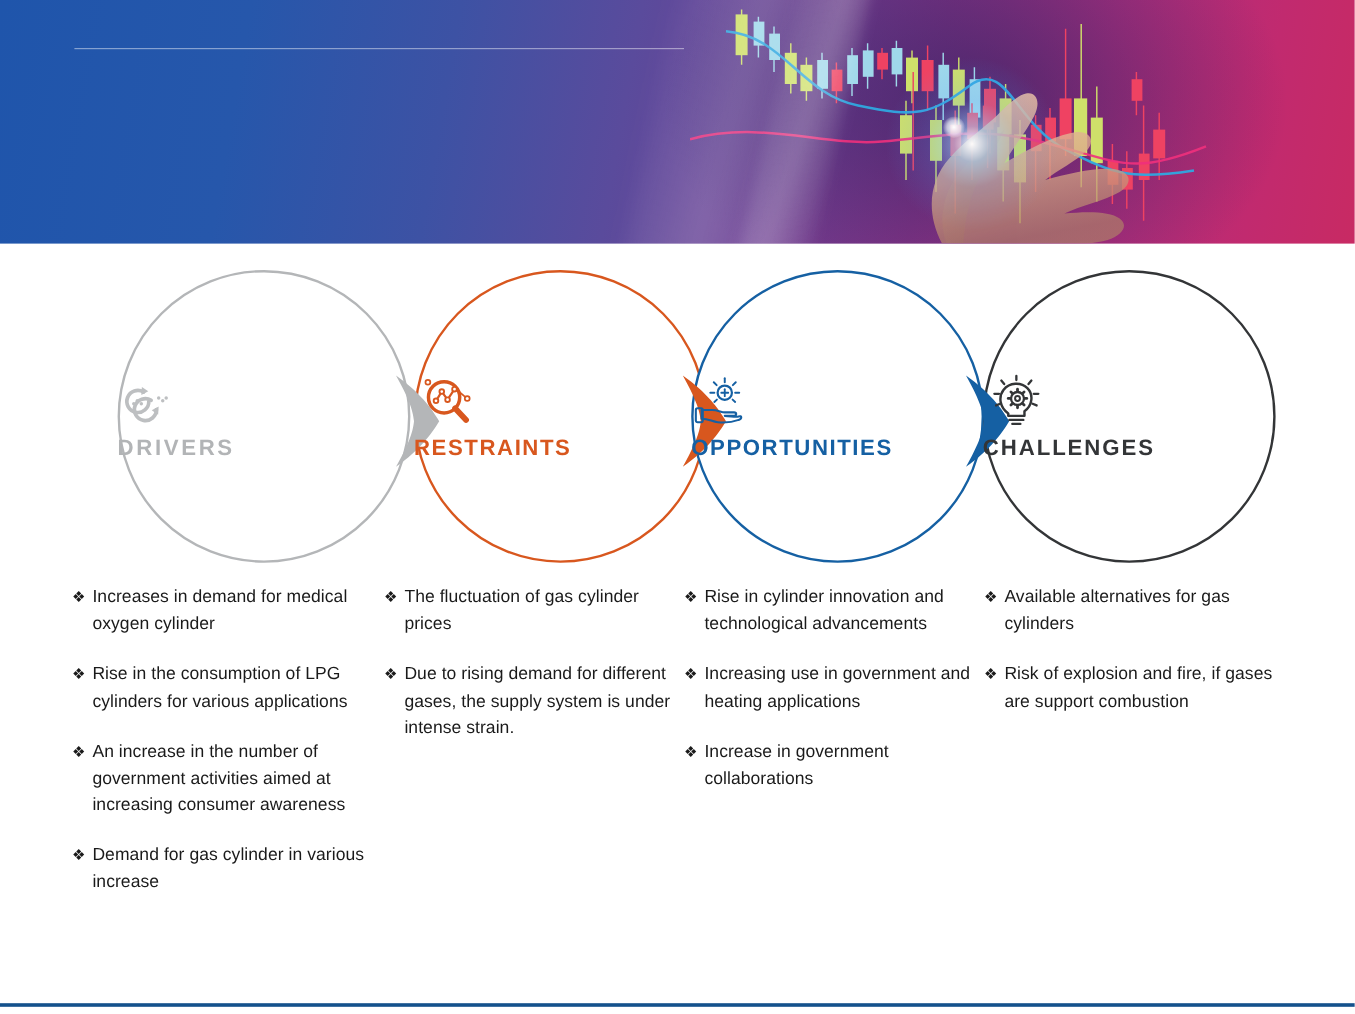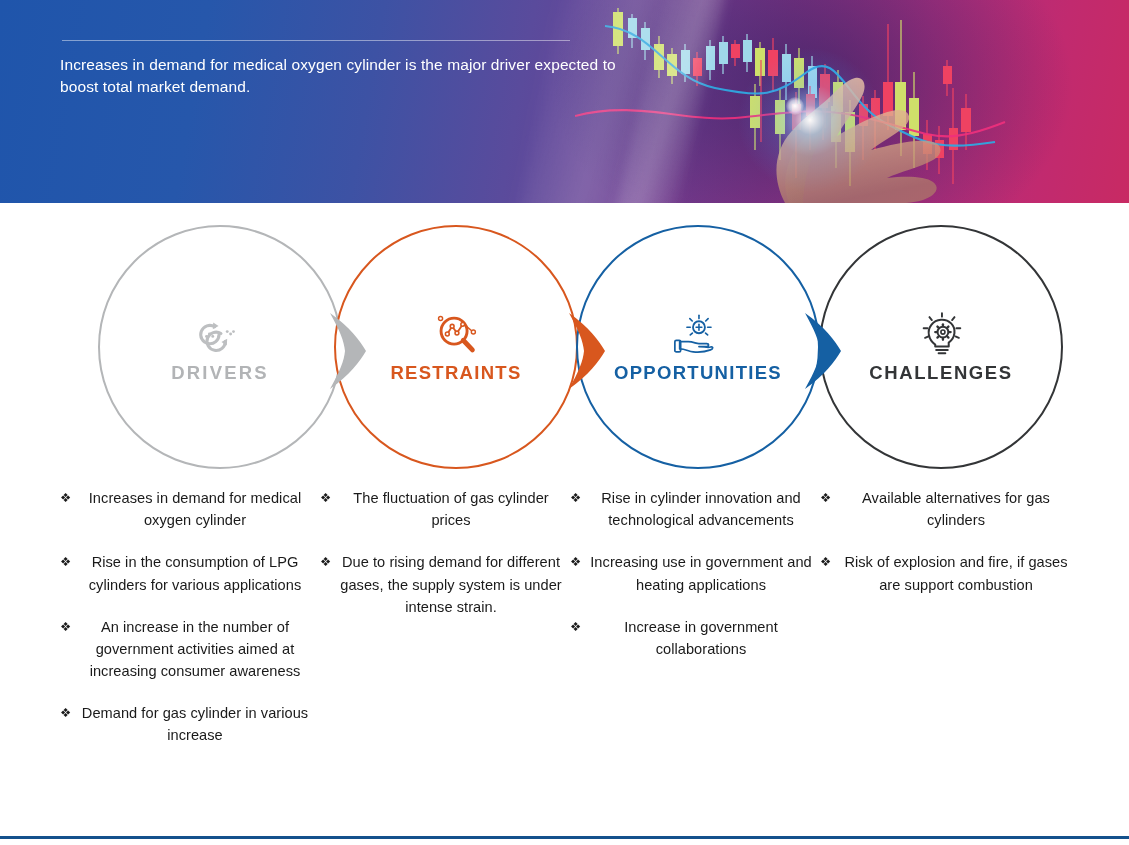--- a/index.html
+++ b/index.html
@@ -59,31 +59,31 @@
 
   
   .circle-row { position:absolute; left:0; top:203px; width:1129px; height:270px; }
   .node { position:absolute; top:0; width:244px; height:250px; }
   .node .ring {
     position:absolute; left:0; top:0; width:244px; height:244px;
     border-radius:50%; border:2.4px solid #b3b5b7; background:#ffffff;
   }
   .node .inner {
     position:absolute; left:0; top:0; width:244px; height:244px;
-    display:flex; flex-direction:column; align-items:center; justify-content:center;
+    display:flex; flex-direction:column; justify-content:center;
     gap:5px; z-index:3;
   }
   .node .ico { width:54px; height:46px; display:block; }
   .node .lbl { font-size:18.5px; font-weight:700; letter-spacing:1.3px; white-space:nowrap; }
 
   #node-drivers       { left:98px;  top:22px; }
   #node-drivers .ring { border-color:#b4b6b8; }
   #node-drivers .lbl  { color:#b2b4b6; font-weight:600; letter-spacing:2.2px; }
 
-  #node-restraints       { left:334px; top:22px; }
+  #node-restraints       { left:345px; top:22px; }
   #node-restraints .ring { border-color:#d8571e; }
   #node-restraints .lbl  { color:#d8571e; }
 
   #node-opportunities       { left:576px; top:22px; }
   #node-opportunities .ring { border-color:#1560a3; }
   #node-opportunities .lbl  { color:#1560a3; }
 
   #node-challenges       { left:819px; top:22px; }
   #node-challenges .ring { border-color:#333537; }
   #node-challenges .lbl  { color:#333537; font-weight:600; letter-spacing:1.6px; }
@@ -99,21 +99,21 @@
   #col-0 { left:60px;  width:253px; }
   #col-1 { left:320px; width:245px; }
   #col-2 { left:570px; width:245px; }
   #col-3 { left:820px; width:255px; }
 
   .bullet { display:flex; margin-bottom:20px; }
   .bullet .mark {
     flex:0 0 auto; width:17px; font-size:12.5px; color:#1a1a1a;
     line-height:1.5; padding-top:2px;
   }
-  .bullet .txt { font-size:14.6px; line-height:1.52; color:#1a1a1a; letter-spacing:0.05px;text-align:center; }
+  .bullet .txt { font-size:14.6px; line-height:1.52; color:#1a1a1a; letter-spacing:0.05px; }
 
   
   .footer-rule { position:absolute; left:0; top:836px; width:1129px; height:3px; background:#14518c; }
 </style>
 </head>
 <body>
 
 <div class="header">
 
   <div class="hdr-art">
@@ -230,21 +230,20 @@
     </svg>
   </div>
 
   <div class="hdr-sheen"></div>
   <div class="hdr-sheen2"></div>
   <div class="hdr-glow"></div>
   <div class="hdr-glow-core"></div>
 
   <div class="hdr-text">
     <div class="hdr-rule"></div>
-    <div class="hdr-sub">Increases in demand for medical oxygen cylinder is the major driver expected to boost total market demand.</div>
   </div>
 </div>
 
 <div class="circle-row">
 
   <div class="node" id="node-drivers">
     <div class="ring"></div>
     <div class="inner">
       <svg class="ico" viewBox="0 0 56 40">
         <g fill="none" stroke="#bdbfc1" stroke-width="3.2" stroke-linecap="round">

